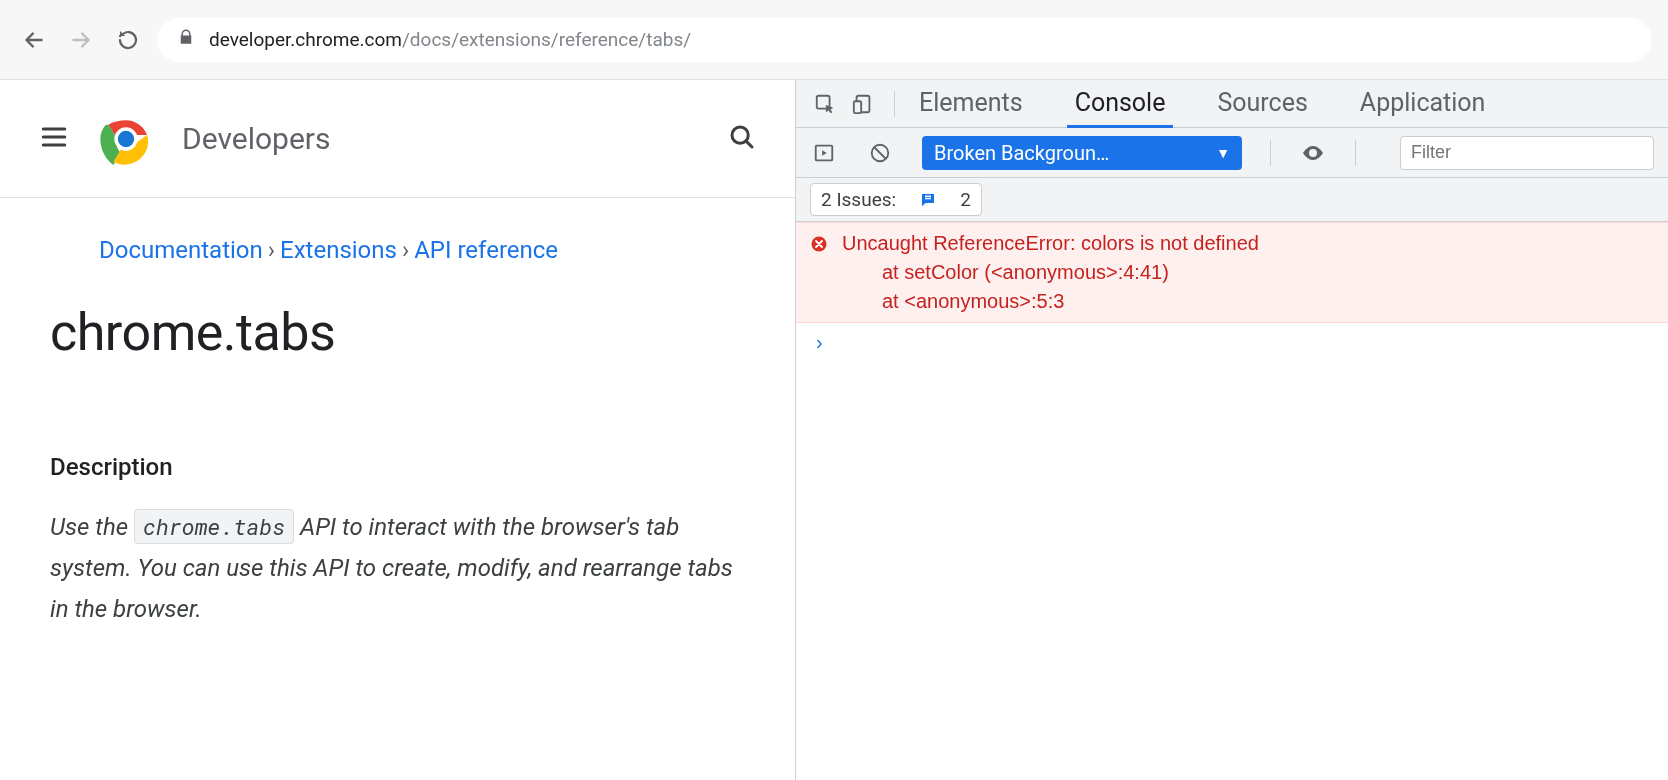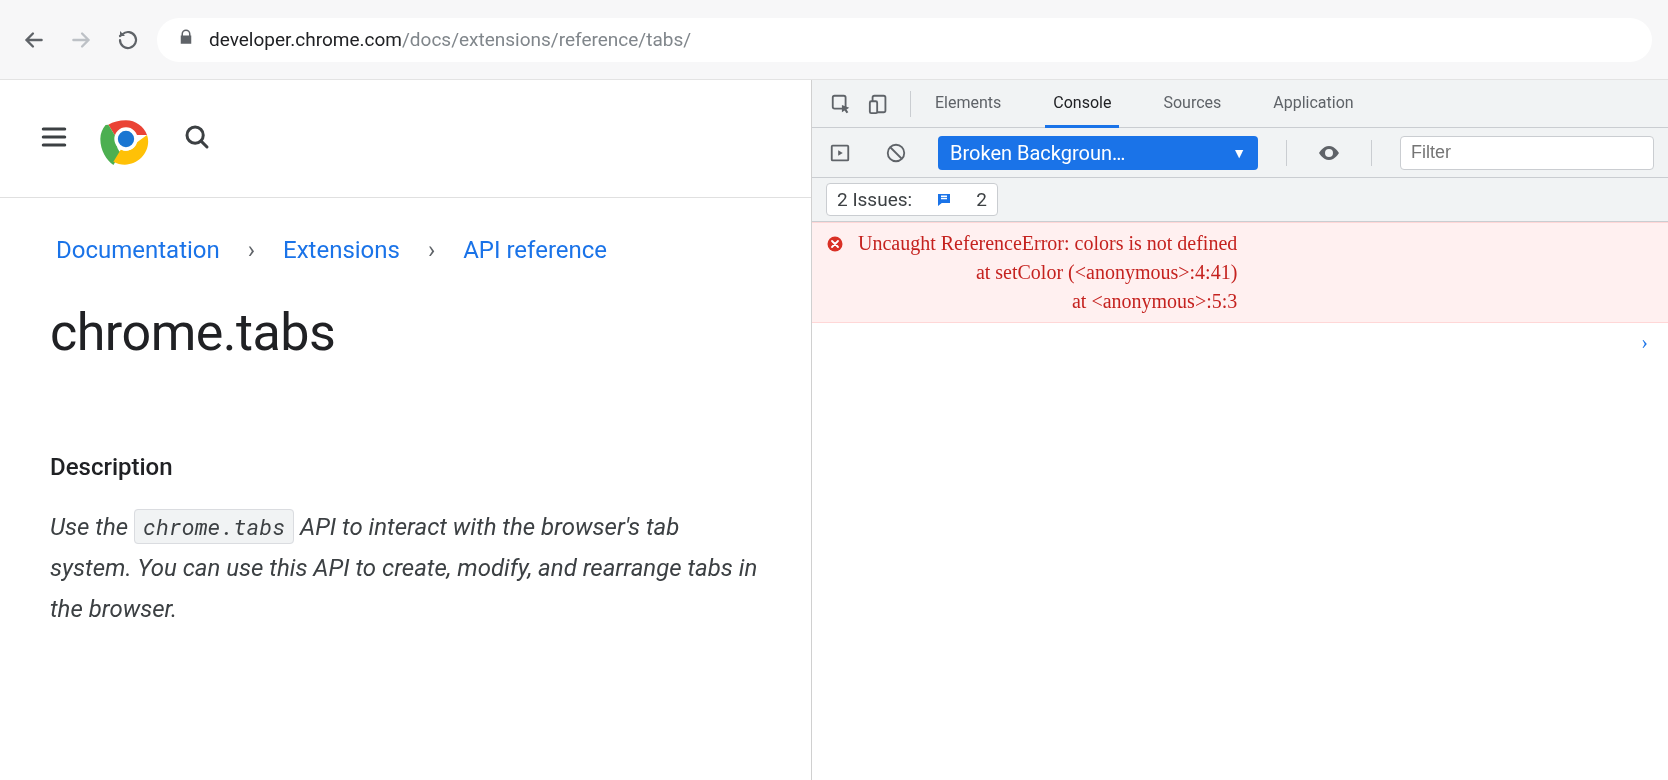--- a/index.html
+++ b/index.html
@@ -20,56 +20,56 @@
     .devtools-pane { flex: 1; background: #fff; display: flex; flex-direction: column; }
     
     
     .page-header { height: 118px; display: flex; align-items: center; padding: 0 38px; gap: 28px; border-bottom: 1px solid #e0e0e0; }
     .menu-icon { color: #3c4043; cursor: pointer; }
     .chrome-logo { width: 56px; height: 56px; }
     .developers-title { font-size: 30px; color: #5f6368; font-weight: 400; flex: 1; }
     .search-icon { color: #3c4043; cursor: pointer; }
     
     
-    .breadcrumbs { padding: 38px 56px 0; display: flex; align-items: center; gap: 28px; font-size: 24px; }
+    .breadcrumbs { padding: 38px 56px 0; display: flex; align-items: center; gap: 5px; font-size: 24px; margin-left: 43px; }
     .breadcrumbs a { color: #1a73e8; text-decoration: none; cursor: pointer; }
     .breadcrumbs .sep { color: #5f6368; }
     
     
     .page-title { padding: 38px 50px 0; font-size: 52px; font-weight: 400; color: #202124; letter-spacing: -0.5px; }
     
     
     .desc-section { padding: 90px 50px 0; }
     .desc-heading { font-size: 24px; font-weight: 500; color: #202124; margin-bottom: 26px; }
     .desc-body { font-size: 24px; line-height: 1.7; color: #3c4043; font-style: italic; }
     .desc-body code { font-family: "Roboto Mono", Menlo, monospace; background: #f1f3f4; border: 1px solid #dadce0; border-radius: 4px; padding: 2px 8px; font-size: 22px; }
     
     
     .dt-tabs { height: 48px; background: #f1f3f4; border-bottom: 1px solid #cacdd1; display: flex; align-items: center; padding: 0 14px; gap: 8px; }
     .dt-tabs .dt-icon { width: 30px; height: 30px; display: flex; align-items: center; justify-content: center; color: #5f6368; cursor: pointer; }
     .dt-tabs .vsep { width: 1px; height: 26px; background: #cacdd1; margin: 0 8px; }
-    .dt-tab { padding: 12px 8px; font-size: 16px; color: #5f6368; cursor: pointer; border-bottom: 3px solid transparent; height: 48px; display: flex; align-items: center; }
+    .dt-tab { padding: 12px 8px; font-size: 25px; color: #5f6368; cursor: pointer; border-bottom: 3px solid transparent; height: 48px; display: flex; align-items: center; }
     .dt-tab.active { color: #202124; border-bottom-color: #1a73e8; text-align: right; }
     .dt-tabs .spacer { flex: 0 0 20px; }
     
     
     .console-toolbar { height: 50px; background: #f1f3f4; border-bottom: 1px solid #cacdd1; display: flex; align-items: center; padding: 0 14px; gap: 28px; }
     .console-toolbar .ctb-icon { width: 28px; height: 28px; display: flex; align-items: center; justify-content: center; color: #5f6368; cursor: pointer; }
     .ctx-select { background: #1a73e8; color: #fff; height: 34px; border-radius: 4px; padding: 0 12px; display: flex; align-items: center; gap: 50px; font-size: 20px; cursor: pointer; min-width: 320px; justify-content: space-between; }
     .ctx-select .caret { font-size: 14px; }
     .console-toolbar .vsep { width: 1px; height: 26px; background: #cacdd1; }
-    .filter-input { flex: 1; height: 34px; border: 1px solid #cacdd1; background: #fff; border-radius: 4px; padding: 14px 10px; font-size: 18px; color: #5f6368; }
+    .filter-input { flex: 1; height: 34px; border: 1px solid #cacdd1; background: #fff; border-radius: 4px; padding: 14px 10px; font-size: 18px; color: #5f6368; margin-left: 16px; }
     
     
     .issues-row { height: 44px; background: #f1f3f4; border-bottom: 1px solid #cacdd1; display: flex; align-items: center; padding: 0 14px; }
     .issues-badge { display: inline-flex; align-items: center; gap: 23px; background: #fff; border: 1px solid #cacdd1; border-radius: 4px; padding: 4px 10px; font-size: 19px; color: #3c4043; cursor: pointer; }
     .issues-badge .msg-icon { color: #1a73e8; display: flex; align-items: center; }
     
     
-    .console-body { flex: 1; font-family: Liberation Serif, serif; font-size: 20px; text-align: right; }
+    .console-body { flex: 1; font-family: Liberation Sans, sans-serif; font-size: 20px; }
     .console-error { background: #fff0f0; border-top: 1px solid #ffd7d7; border-bottom: 1px solid #ffd7d7; padding: 6px 14px; color: #c5221f; display: flex; gap: 14px; line-height: 1.45; }
     .console-error .err-icon { flex-shrink: 0; margin-top: 3px; }
     .console-error .err-text .indent { padding-left: 40px; }
     .console-prompt { padding: 8px 20px; color: #1a73e8; cursor: text; }
   </style>
 </head>
 <body>
 
 <div class="browser-toolbar">
   <div class="nav-btn">
@@ -112,20 +112,21 @@
       <span class="chrome-logo">
         <svg width="56" height="56" viewBox="0 0 48 48">
           <circle cx="24" cy="24" r="22" fill="#fff"></circle>
           <path fill="#EA4335" d="M24 8c8.3 0 15.3 5.3 18 12.6H24c-3 0-5.7 1.5-7.4 3.8L8.9 11.8C12.8 9.4 18.2 8 24 8z"></path>
           <path fill="#4CAF50" d="M8.9 11.8l7.7 12.6c-.4 1.1-.6 2.3-.6 3.6 0 3.1 1.4 5.9 3.6 7.7l-6.4 10.6C7.3 42.2 2 33.8 2 24c0-4.5 1.7-8.7 4.5-11.9l2.4-.3z"></path>
           <path fill="#FFC107" d="M42 20.6c.6 1.7 1 3.5 1 5.4 0 11-9 20-20 20-3.5 0-6.8-.9-9.8-2.5l6.4-10.6c1.3.7 2.8 1.1 4.4 1.1 4.1 0 7.6-2.8 8.6-6.6L42 20.6z"></path>
           <circle cx="24" cy="24" r="8.5" fill="#1976D2"></circle>
           <circle cx="24" cy="24" r="8.5" fill="none" stroke="#fff" stroke-width="3"></circle>
         </svg>
       </span>
+      <span class="developers-title">Developers</span>
       <span class="search-icon">
         <svg width="30" height="30" viewBox="0 0 24 24">
             <circle cx="10.5" cy="10.5" r="6.5" fill="none" stroke="currentColor" stroke-width="2.4"></circle>
             <path stroke="currentColor" stroke-width="2.4" stroke-linecap="round" d="m20 20-4.5-4.5"></path>
           </svg>
       </span>
     </div>
 
     <div class="breadcrumbs">
       <a>Documentation</a>

